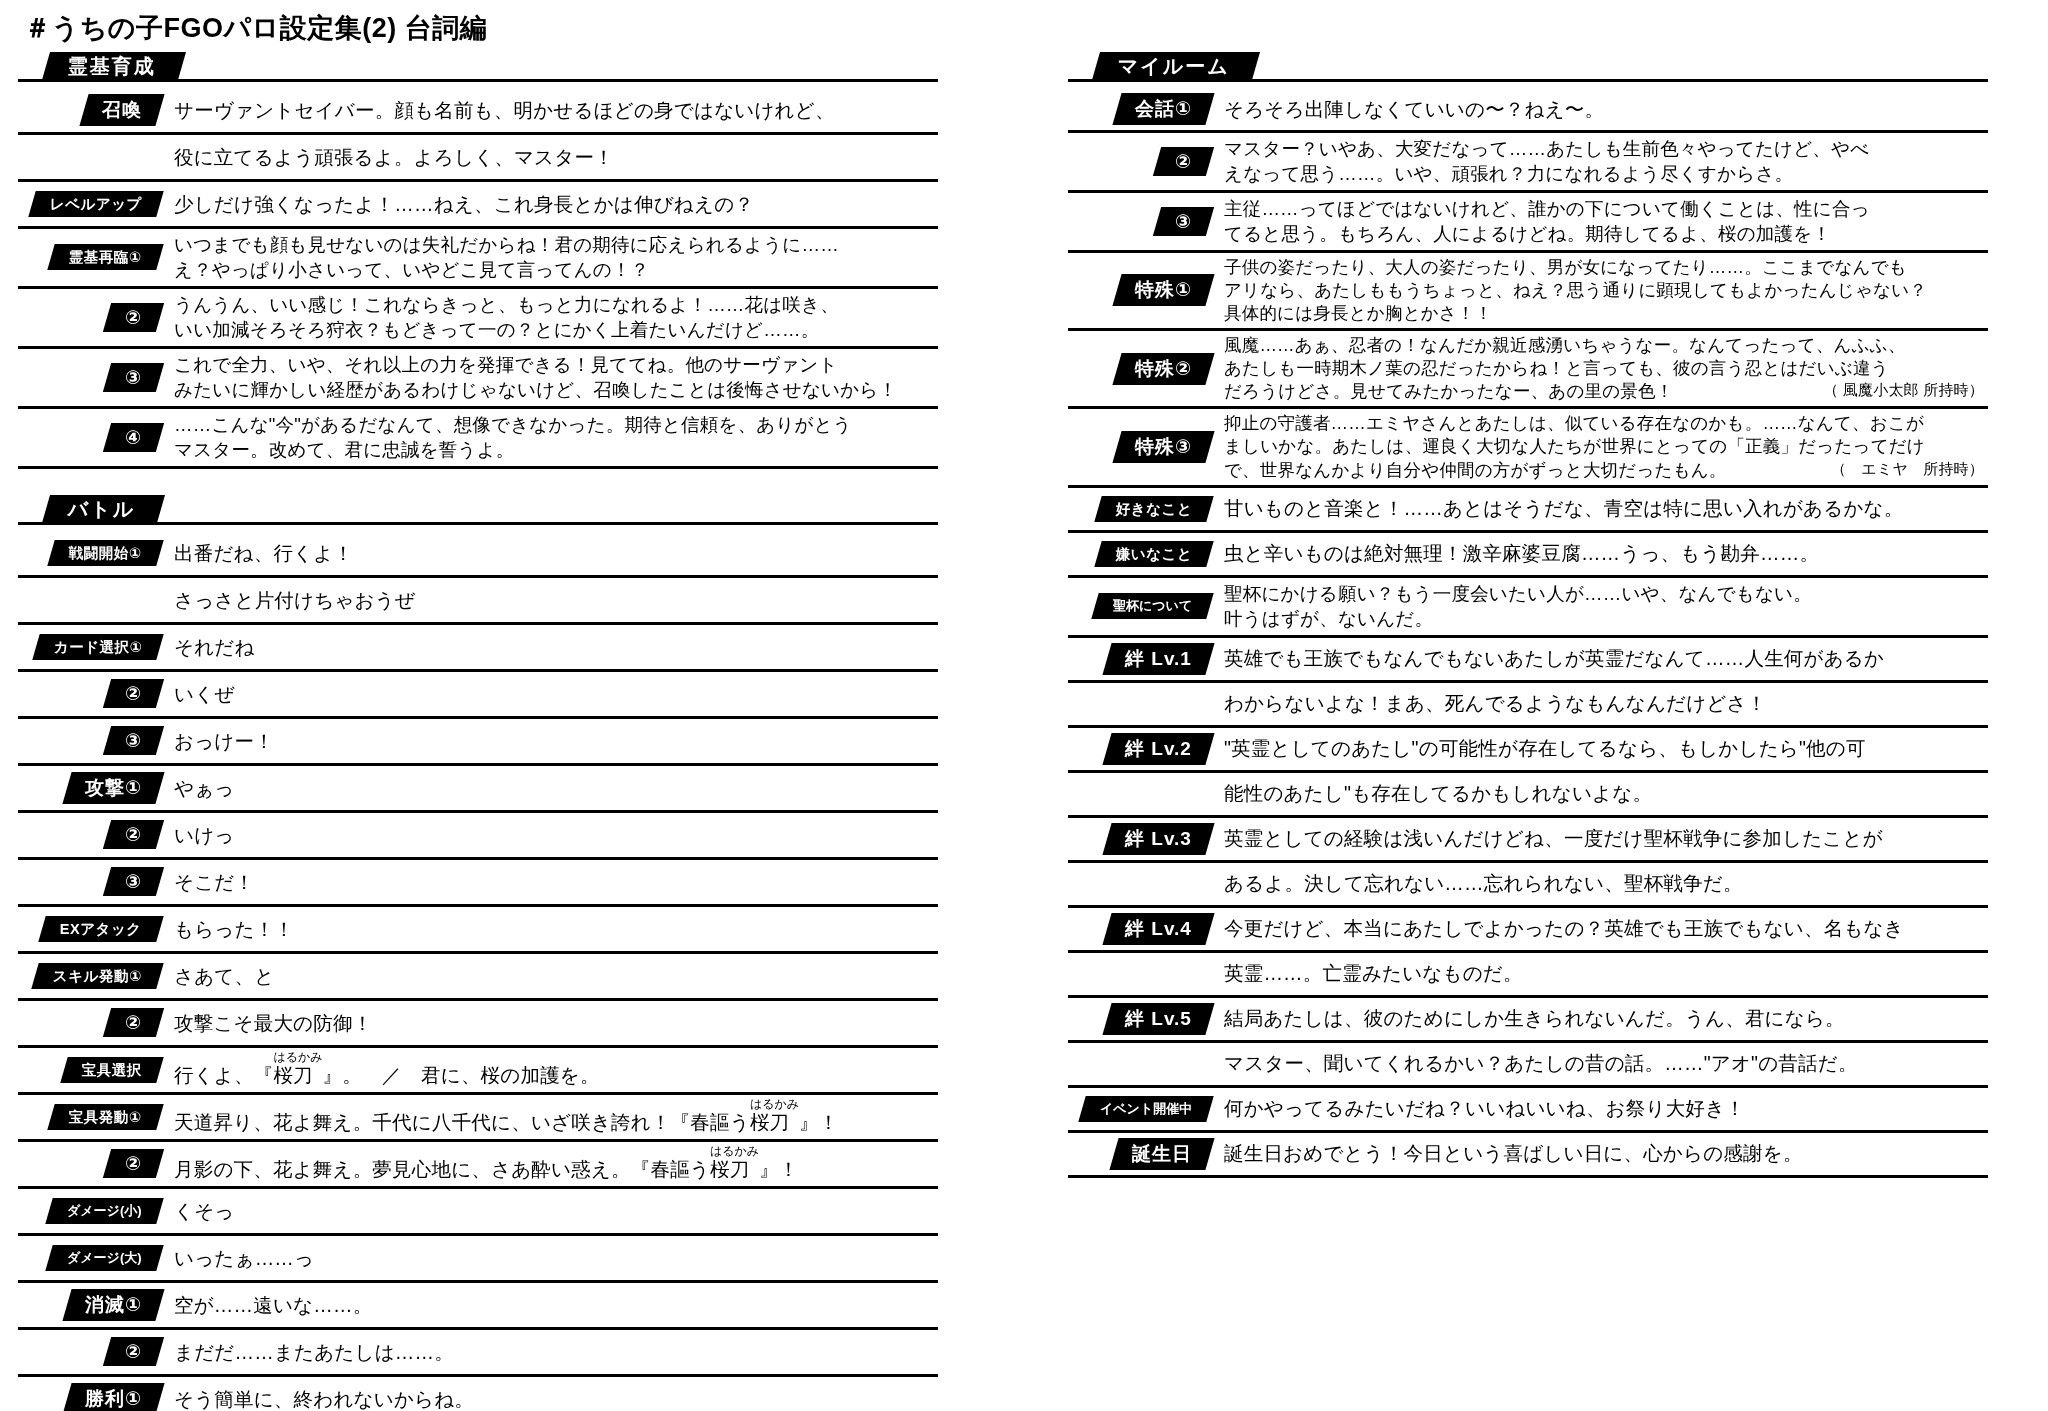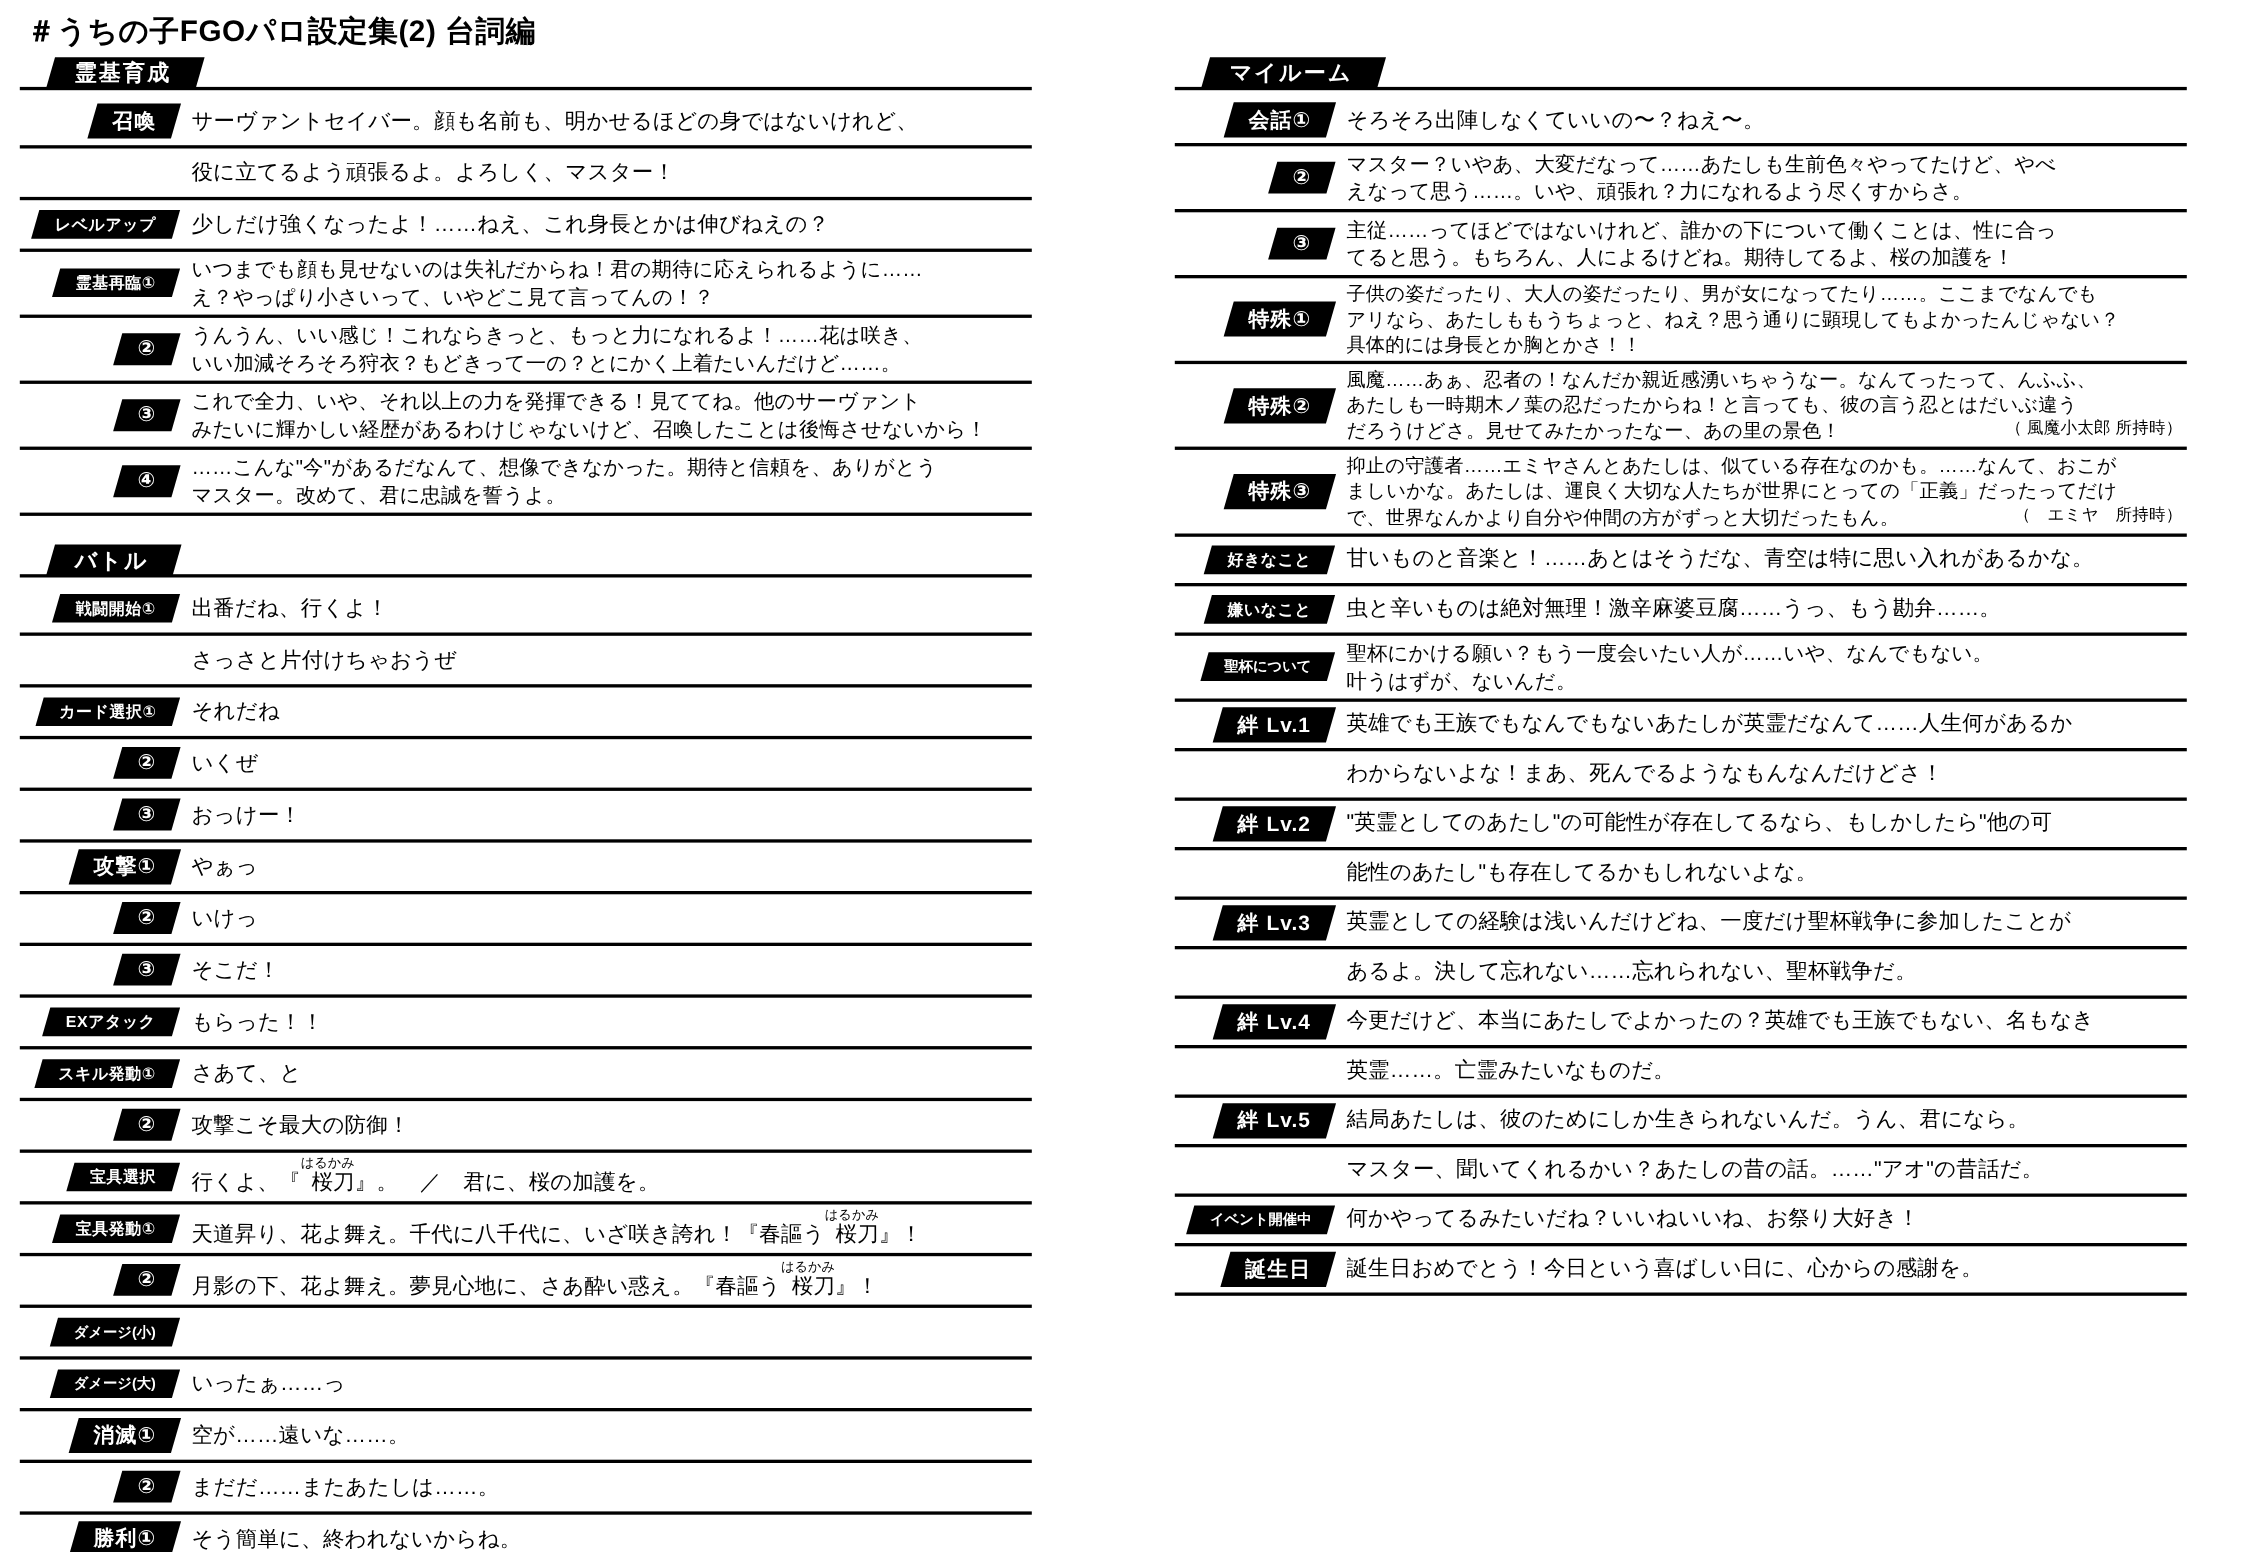--- a/index.html
+++ b/index.html
@@ -127,21 +127,21 @@
     padding: 3px 4px 3px 6px;
     letter-spacing: 0.2px;
     box-sizing: border-box;
   }
   .text-cell.two-line { font-size: 18.5px; line-height: 1.38; }
   .text-cell.three-line { font-size: 17.5px; line-height: 1.32; }
   .text-cell .inner { width: 100%; }
   .ruby-wrap {
     display: inline-block;
     position: relative;
-    text-align: right;
+    text-align: left;
   }
   .ruby-wrap .rb {
     display: block;
     font-size: 12px;
     line-height: 1;
     margin-bottom: -1px;
     letter-spacing: 0;
   }
   .attrib {
     float: right;
@@ -426,20 +426,23 @@
               </div>
             </div>
           </div>
 
           <div class="row">
             <div class="label-cell">
                 <span class="tag xsmall">
                   <span>ダメージ(小)</span>
                 </span>
               </div>
+            <div class="text-cell">
+                <div class="inner">くそっ</div>
+              </div>
           </div>
           <div class="row">
             <div class="label-cell">
                 <span class="tag xsmall">
                   <span>ダメージ(大)</span>
                 </span>
               </div>
             <div class="text-cell">
                 <div class="inner">いったぁ……っ</div>
               </div>

